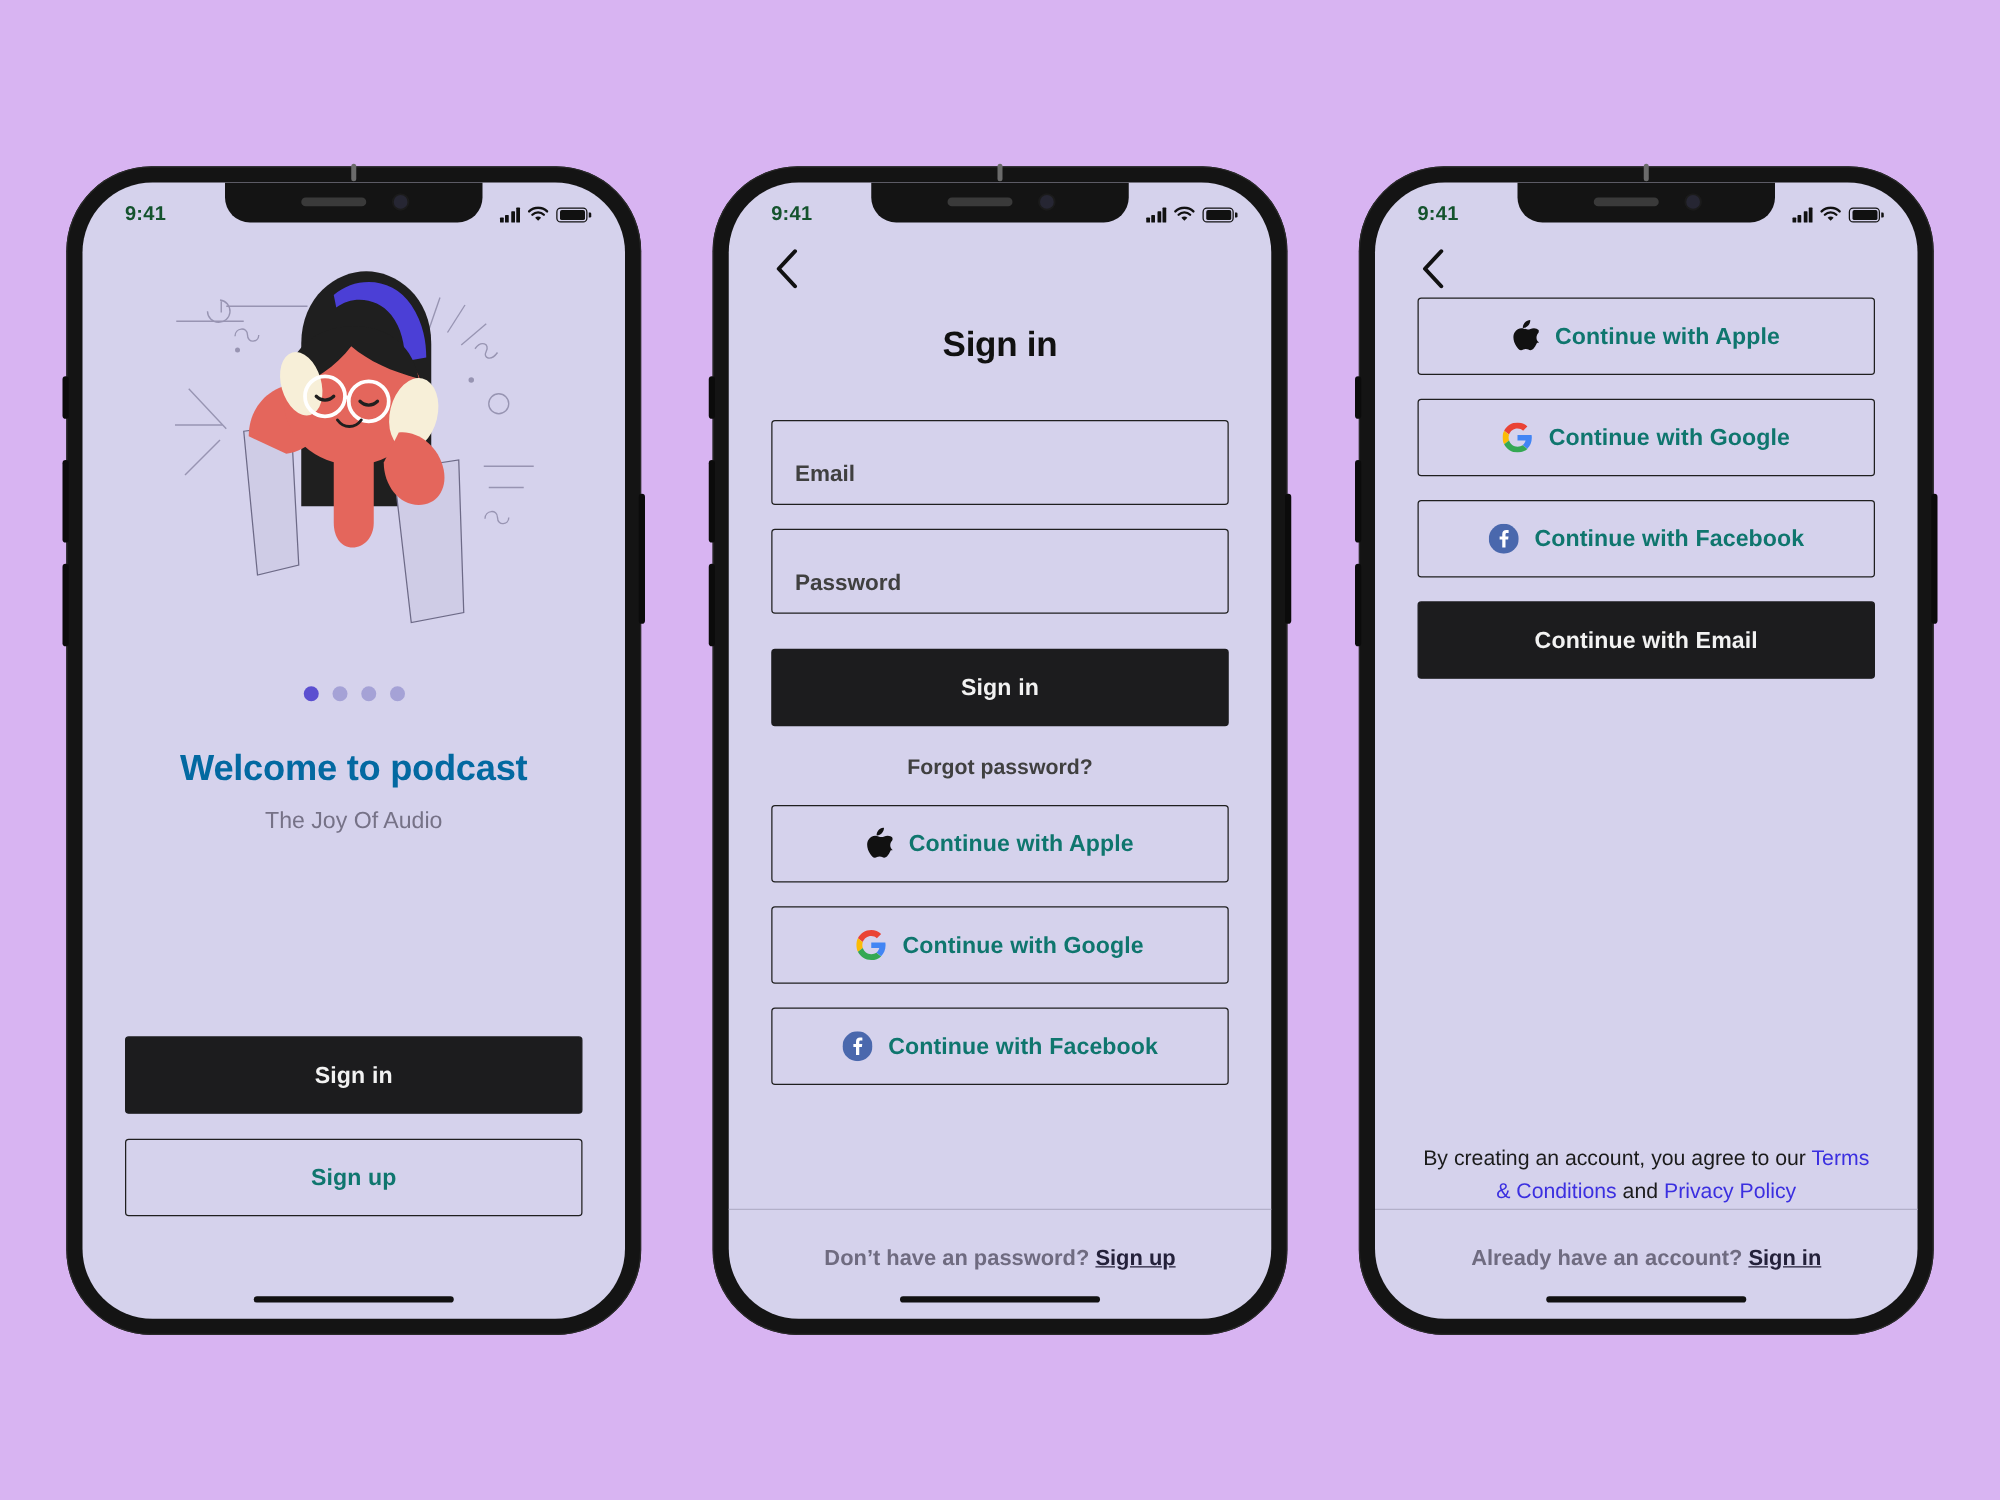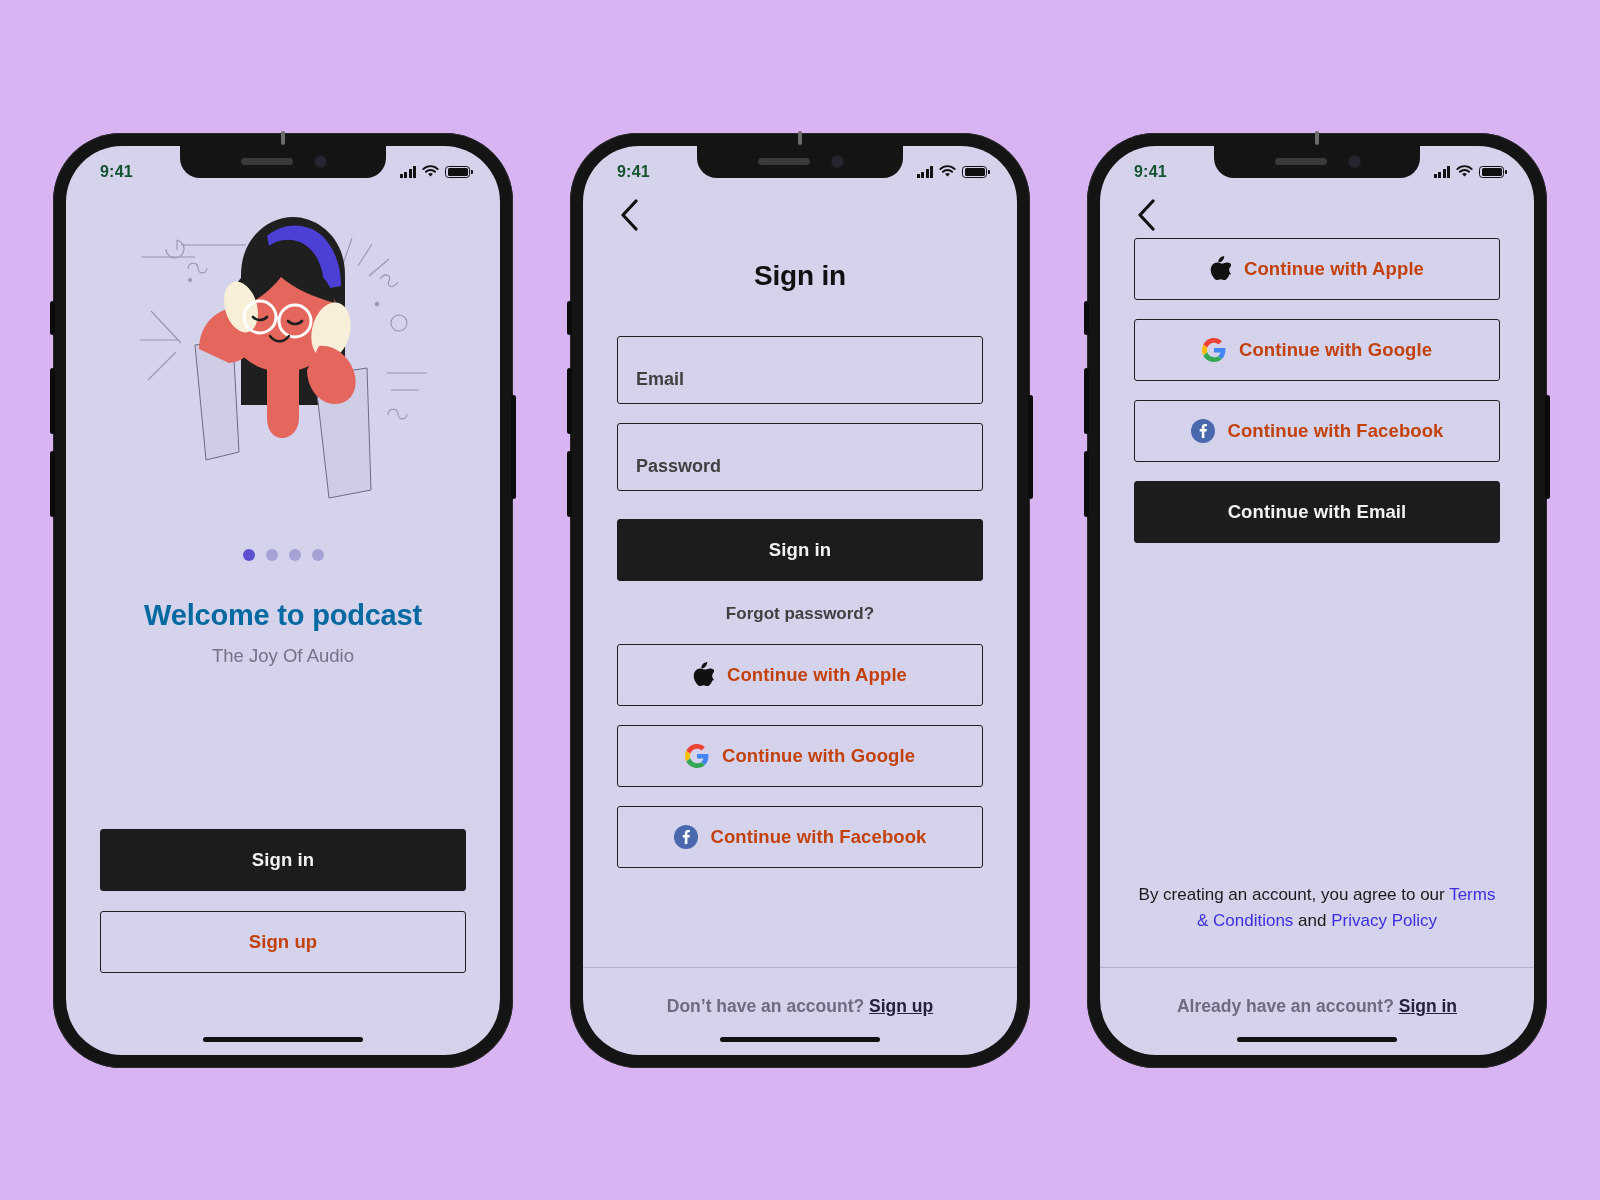--- a/index.html
+++ b/index.html
@@ -212,21 +212,21 @@
     cursor: pointer;
     user-select: none;
   }
   .btn-dark {
     background: #1c1c1e;
     color: #f2f2f2;
     border: 1px solid #1c1c1e;
   }
   .btn-outline {
     background: transparent;
-    color: #c2410c;
+    color: #0f766e;
     border: 1.5px solid #1f1f1f;
   }
   .btn-lg { height: 62px; }
 
   .s1-signin { margin-bottom: 20px; }
   .s1-signup { margin-bottom: 52px; }
 
   
   .topnav {
     flex: 0 0 auto;
@@ -303,21 +303,20 @@
   
   .s3-stack .btn { margin-bottom: 19px; }
   .s3-stack .btn:last-child { margin-bottom: 12px; }
   .s3-email { margin-top: 11px !important; }
   .legal {
     flex: 0 0 auto;
     text-align: center;
     font-size: 17px;
     color: #1b1b1b;
     line-height: 1.55;
-    padding-bottom: 32px;
   }
   .legal a { color: #3b2fe0; text-decoration: none; cursor: pointer; }
 
   .icon-apple svg, .icon-google svg, .icon-fb svg { display: block; }
 </style>
 </head>
 <body>
 
 <div class="stage">
 
@@ -521,21 +520,21 @@
             </span>
             <span>Continue with Facebook</span>
           </div>
         </div>
 
         <div class="spacer"></div>
       </div>
 
       <div class="divider"></div>
       <div class="footer-note">
-        <span>Don’t have an account? </span><a>Sign up</a>
+        <span>Don’t have an password? </span><a>Sign up</a>
       </div>
 
       <div class="home-bar-wrap">
         <div class="home-bar"></div>
       </div>
     </div>
   </div>
 
   <div class="phone">
     <div class="btn-silent"></div>

